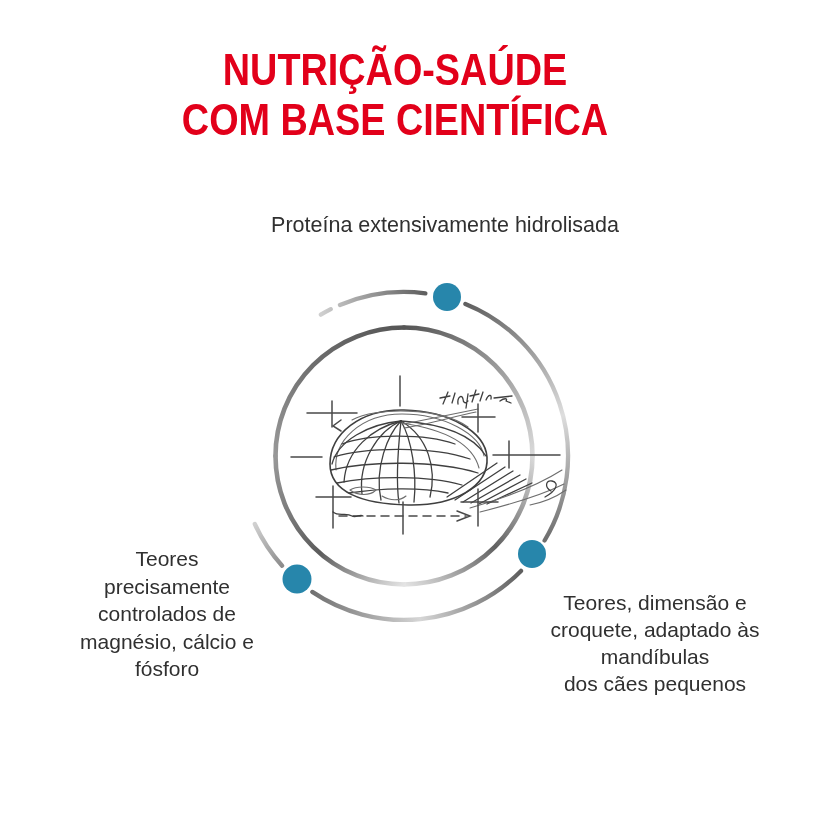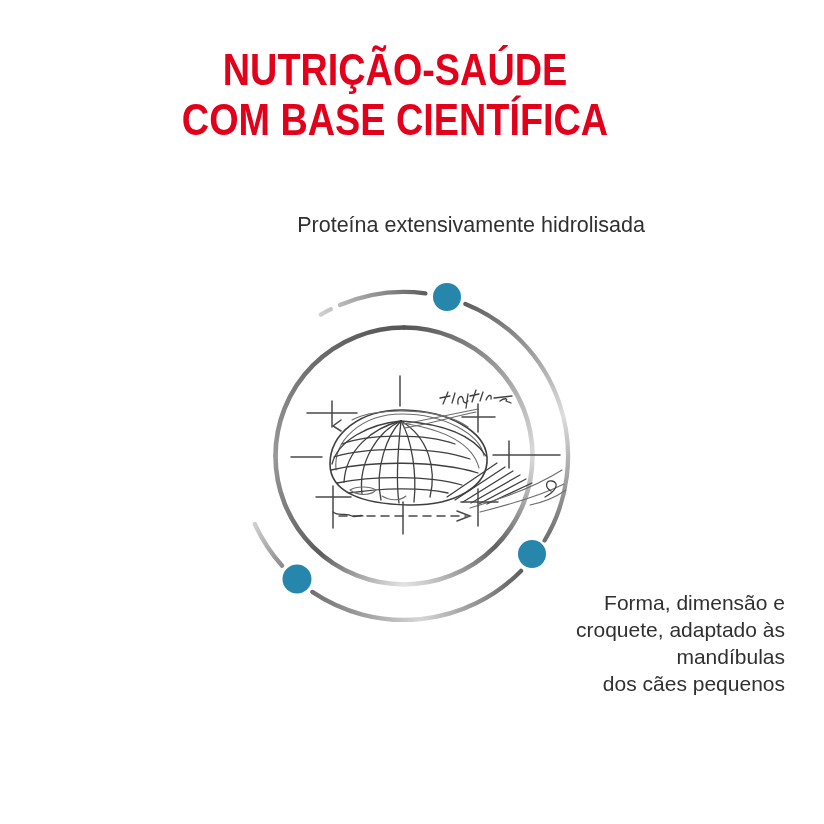--- a/index.html
+++ b/index.html
@@ -8,21 +8,21 @@
     font-family:"Liberation Sans", sans-serif;
   }
   .stage{position:absolute;inset:0;width:789px;height:824px;}
   .title{
     position:absolute;top:45px;left:-17px;width:824px;text-align:center;
     color:var(--accent-red,#e2001a);font-weight:bold;font-size:45px;line-height:50px;
     letter-spacing:0px;
   }
   .title .tline{display:block;transform:scaleX(0.84);transform-origin:50% 50%;white-space:nowrap;}
   .callout{
-    position:absolute;color:var(--ink,#303030);text-align:right;
+    position:absolute;color:var(--ink,#303030);text-align:center;
   }
   .callout .cline{display:block;white-space:nowrap;}
   .callout-top{top:212px;left:245px;width:400px;font-size:21.5px;line-height:27px;}
   .callout-left{top:545px;left:57px;width:220px;font-size:21px;line-height:27.5px;}
   .callout-right{top:589px;left:525px;width:260px;font-size:21px;line-height:27px;}
   svg{position:absolute;inset:0;}
   .sk{stroke:#3f3f3f;fill:none;stroke-width:1.3;stroke-linecap:round;stroke-linejoin:round;}
   .sk-light{stroke:#6d6d6d;stroke-width:1.1;}
   .ch{stroke:#4a4a4a;fill:none;stroke-width:1.5;stroke-linecap:round;}
 </style>
@@ -164,21 +164,28 @@
       <circle cx="447" cy="297" r="14" fill="#2786ab"></circle>
       <circle cx="297" cy="579" r="14.5" fill="#2786ab"></circle>
       <circle cx="532" cy="554" r="14" fill="#2786ab"></circle>
     </g>
   </svg>
 
   <p class="callout callout-top" style="margin:0;">
     <span class="cline">Proteína extensivamente hidrolisada</span>
   </p>
 
+  <p class="callout callout-left" style="margin:0;">
+    <span class="cline">Teores</span>
+    <span class="cline">precisamente</span>
+    <span class="cline">controlados de</span>
+    <span class="cline">magnésio, cálcio e</span>
+    <span class="cline">fósforo</span>
+  </p>
 
   <p class="callout callout-right" style="margin:0;">
-    <span class="cline">Forma, dimensão e</span>
+    <span class="cline">Teores, dimensão e</span>
     <span class="cline">croquete, adaptado às</span>
     <span class="cline">mandíbulas</span>
     <span class="cline">dos cães pequenos</span>
   </p>
 
 </div>
 
 </body></html>

